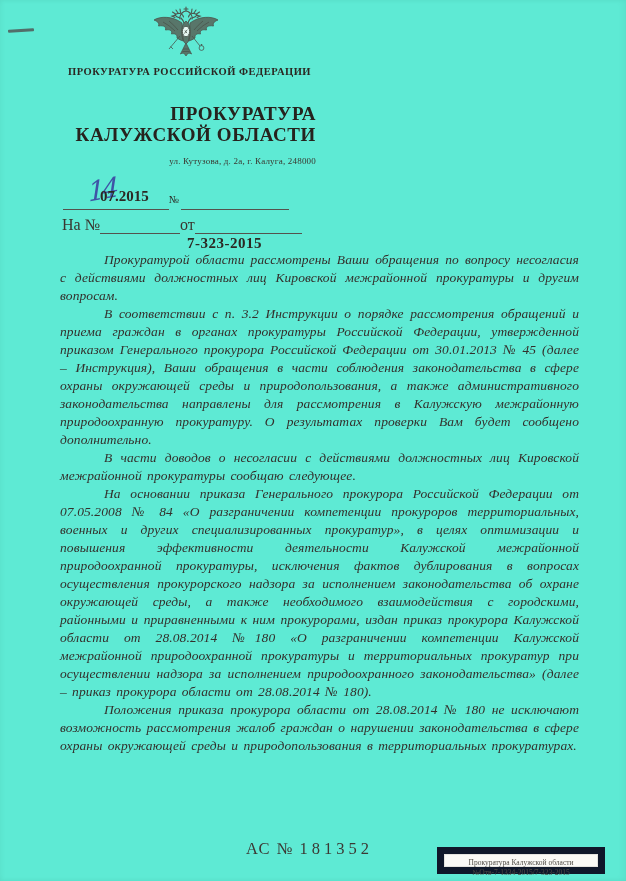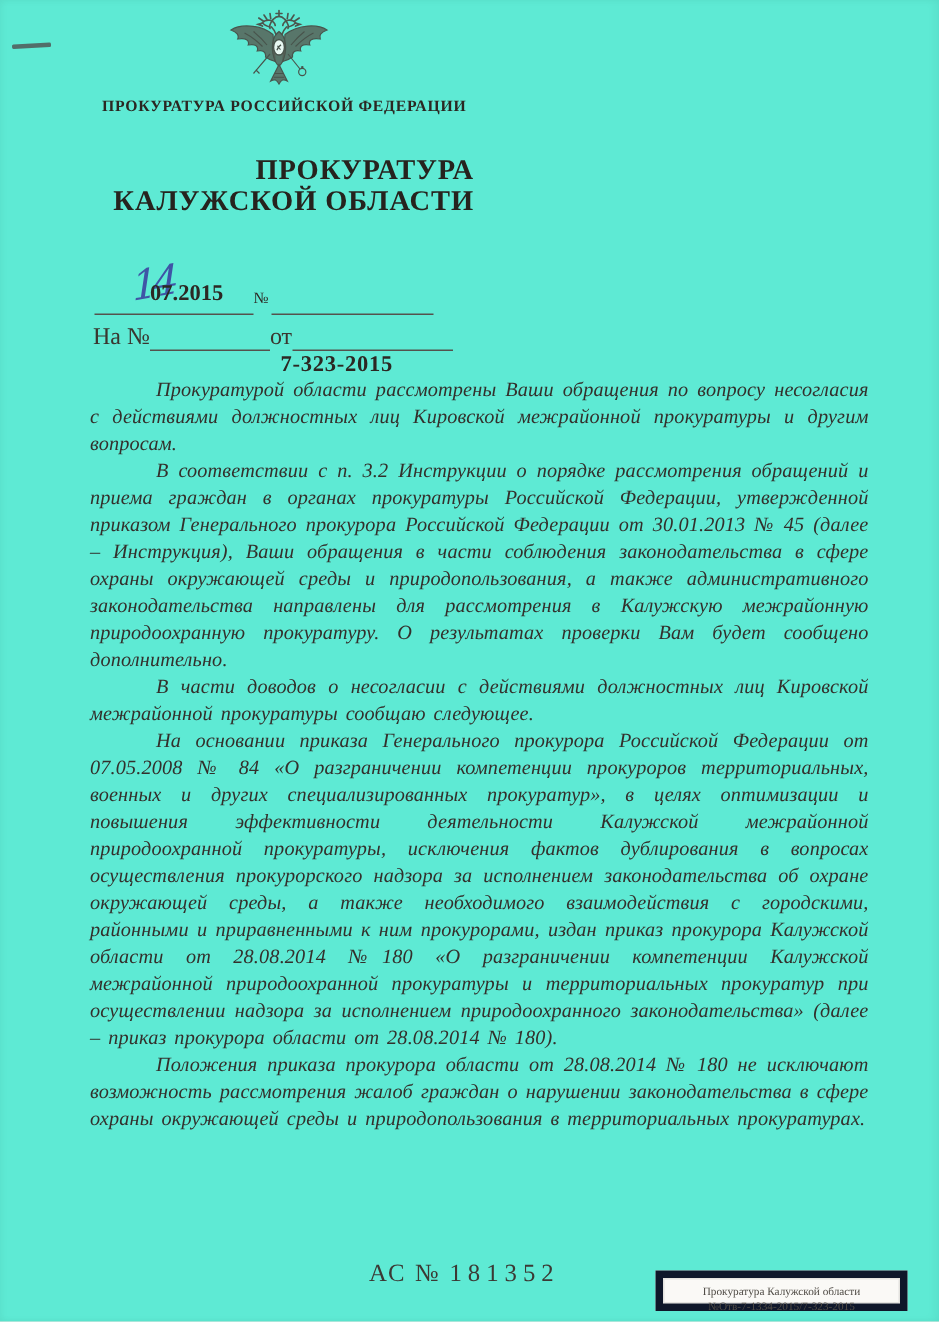--- a/index.html
+++ b/index.html
@@ -64,21 +64,21 @@
   .letter-body p{margin:0;text-indent:44px;font-style:italic;}
   
   .form-number{
     position:absolute;left:246px;top:839px;
     font-size:16.5px;color:#3c3934;letter-spacing:1.5px;white-space:nowrap;
   }
   .form-number .digits{letter-spacing:4px;}
   
   .stamp{
     position:absolute;left:437px;top:847px;width:168px;height:27px;
-    border:5px solid #0f172a;box-shadow:inset 0 0 0 1px rgba(130,128,122,.18);
+    border:7px solid #0f172a;box-shadow:inset 0 0 0 1px rgba(130,128,122,.18);
     text-align:center;color:#504c46;
     font-size:7.5px;line-height:10px;padding-top:3.5px;box-sizing:border-box;
     background:#faf9f6;
   }
 </style>
 </head>
 <body>
 
 <div class="page">
 
@@ -124,20 +124,21 @@
 
     <ellipse cx="37" cy="25.5" rx="3.6" ry="5.2" fill="#fbfaf7" stroke="#46403a" stroke-width="0.9"></ellipse>
     <path d="M35.6 27.5 q1.2 -3 2.8 -3.6 M36 24.5 q1 1.6 2 2.6" fill="none" stroke="#46403a" stroke-width="0.8"></path>
   </svg>
 
   <div class="fed-line">ПРОКУРАТУРА РОССИЙСКОЙ ФЕДЕРАЦИИ</div>
 
   <div class="org-block">
     <div class="org-line">ПРОКУРАТУРА</div>
     <div class="org-line">КАЛУЖСКОЙ ОБЛАСТИ</div>
+    <div class="org-address">ул. Кутузова, д. 2а, г. Калуга, 248000</div>
   </div>
 
   <span class="hand-day">14</span>
   <span class="ref-date">07.2015</span>
   <span class="ref-nosign">№</span>
   <span class="ref-number">7-323-2015</span>
   <div class="ref-rule seg1"></div>
   <div class="ref-rule seg2"></div>
 
   <div class="reply-row">

